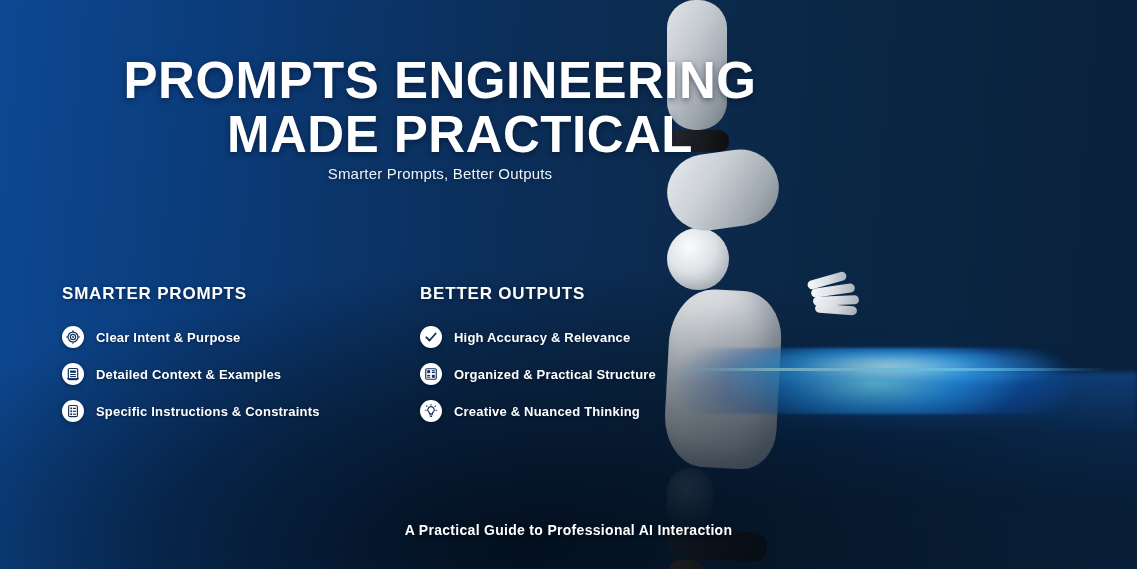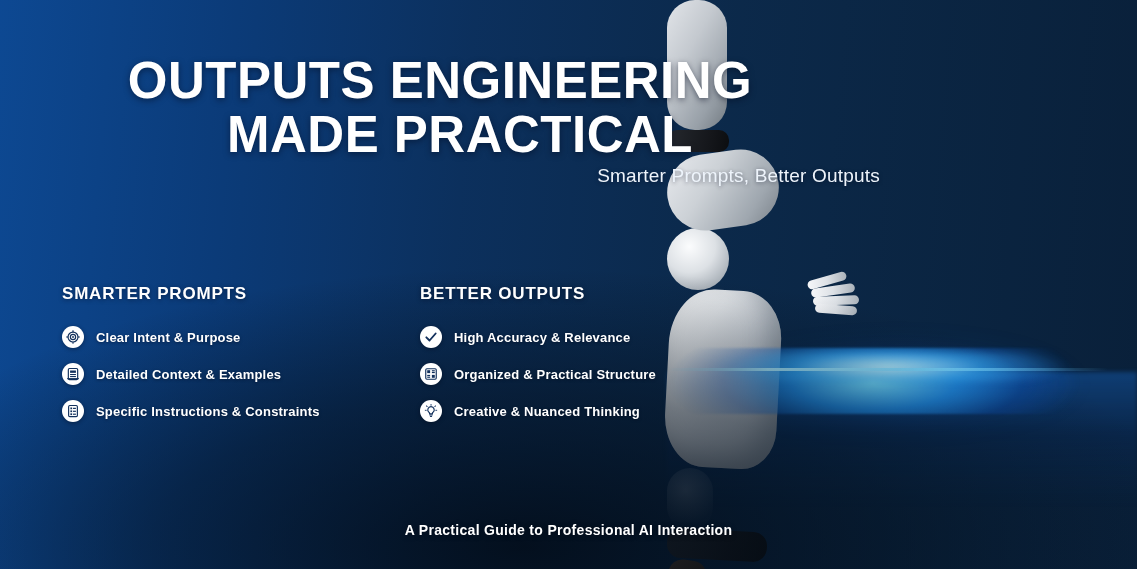--- a/index.html
+++ b/index.html
@@ -89,22 +89,22 @@
              background:linear-gradient(100deg,#26292f 0%, #14161a 70%, #0b0d10 100%); }
 
   
   #title {
     position:absolute; left:0; top:54px; width:880px; text-align:center;
     color:#fff; font-weight:bold; font-size:51px; line-height:1.05;
     letter-spacing:.5px; text-shadow:0 2px 6px rgba(0,10,30,.5);
   }
   #title .l2 { display:block;padding-left:40px; }
   #subtitle {
-    position:absolute; left:0; top:165px; width:880px; text-align:right;
-    color:#eef4fb; font-size:19px; letter-spacing:.2px;
+    position:absolute; left:0; top:165px; width:880px; text-align:center;
+    color:#eef4fb; font-size:15px; letter-spacing:.2px;
     text-shadow:0 1px 4px rgba(0,10,30,.45);
   }
 
   .col { position:absolute; top:284px; }
   #col-left { left:62px; }
   #col-right { left:420px; }
   .col-head {
     color:#fff; font-size:17px; font-weight:bold; letter-spacing:.8px;
     margin-bottom:22px; text-shadow:0 1px 4px rgba(0,10,30,.5);
   }
@@ -154,21 +154,21 @@
     <div class="fing" style="left:148px;top:305px;width:42px;transform:rotate(4deg)"></div>
 
     <div class="water"></div>
     <div class="water2"></div>
     <div class="waterline"></div>
   </div>
 
   <div id="bg-vign"></div>
 
   <div id="title">
-    <span>OUTPUTS ENGINEERING</span>
+    <span>PROMPTS ENGINEERING</span>
     <span class="l2">MADE PRACTICAL</span>
   </div>
   <div id="subtitle">Smarter Prompts, Better Outputs</div>
 
   <div class="col" id="col-right">
     <div class="col-head">BETTER OUTPUTS</div>
 
     <div class="feat">
       <span class="ic">
         <svg width="14" height="14" viewBox="0 0 24 24">

